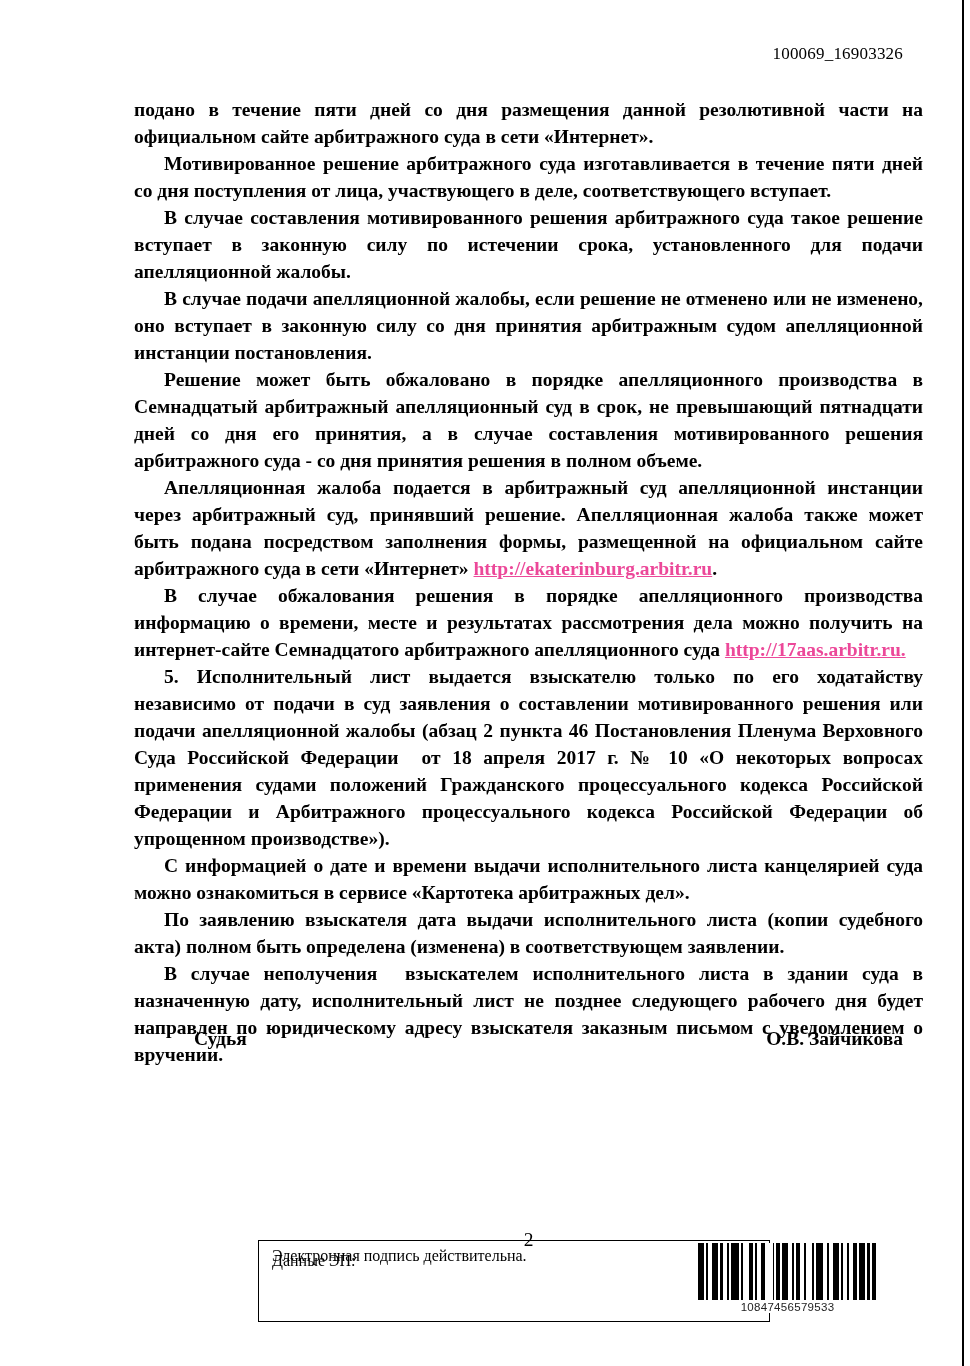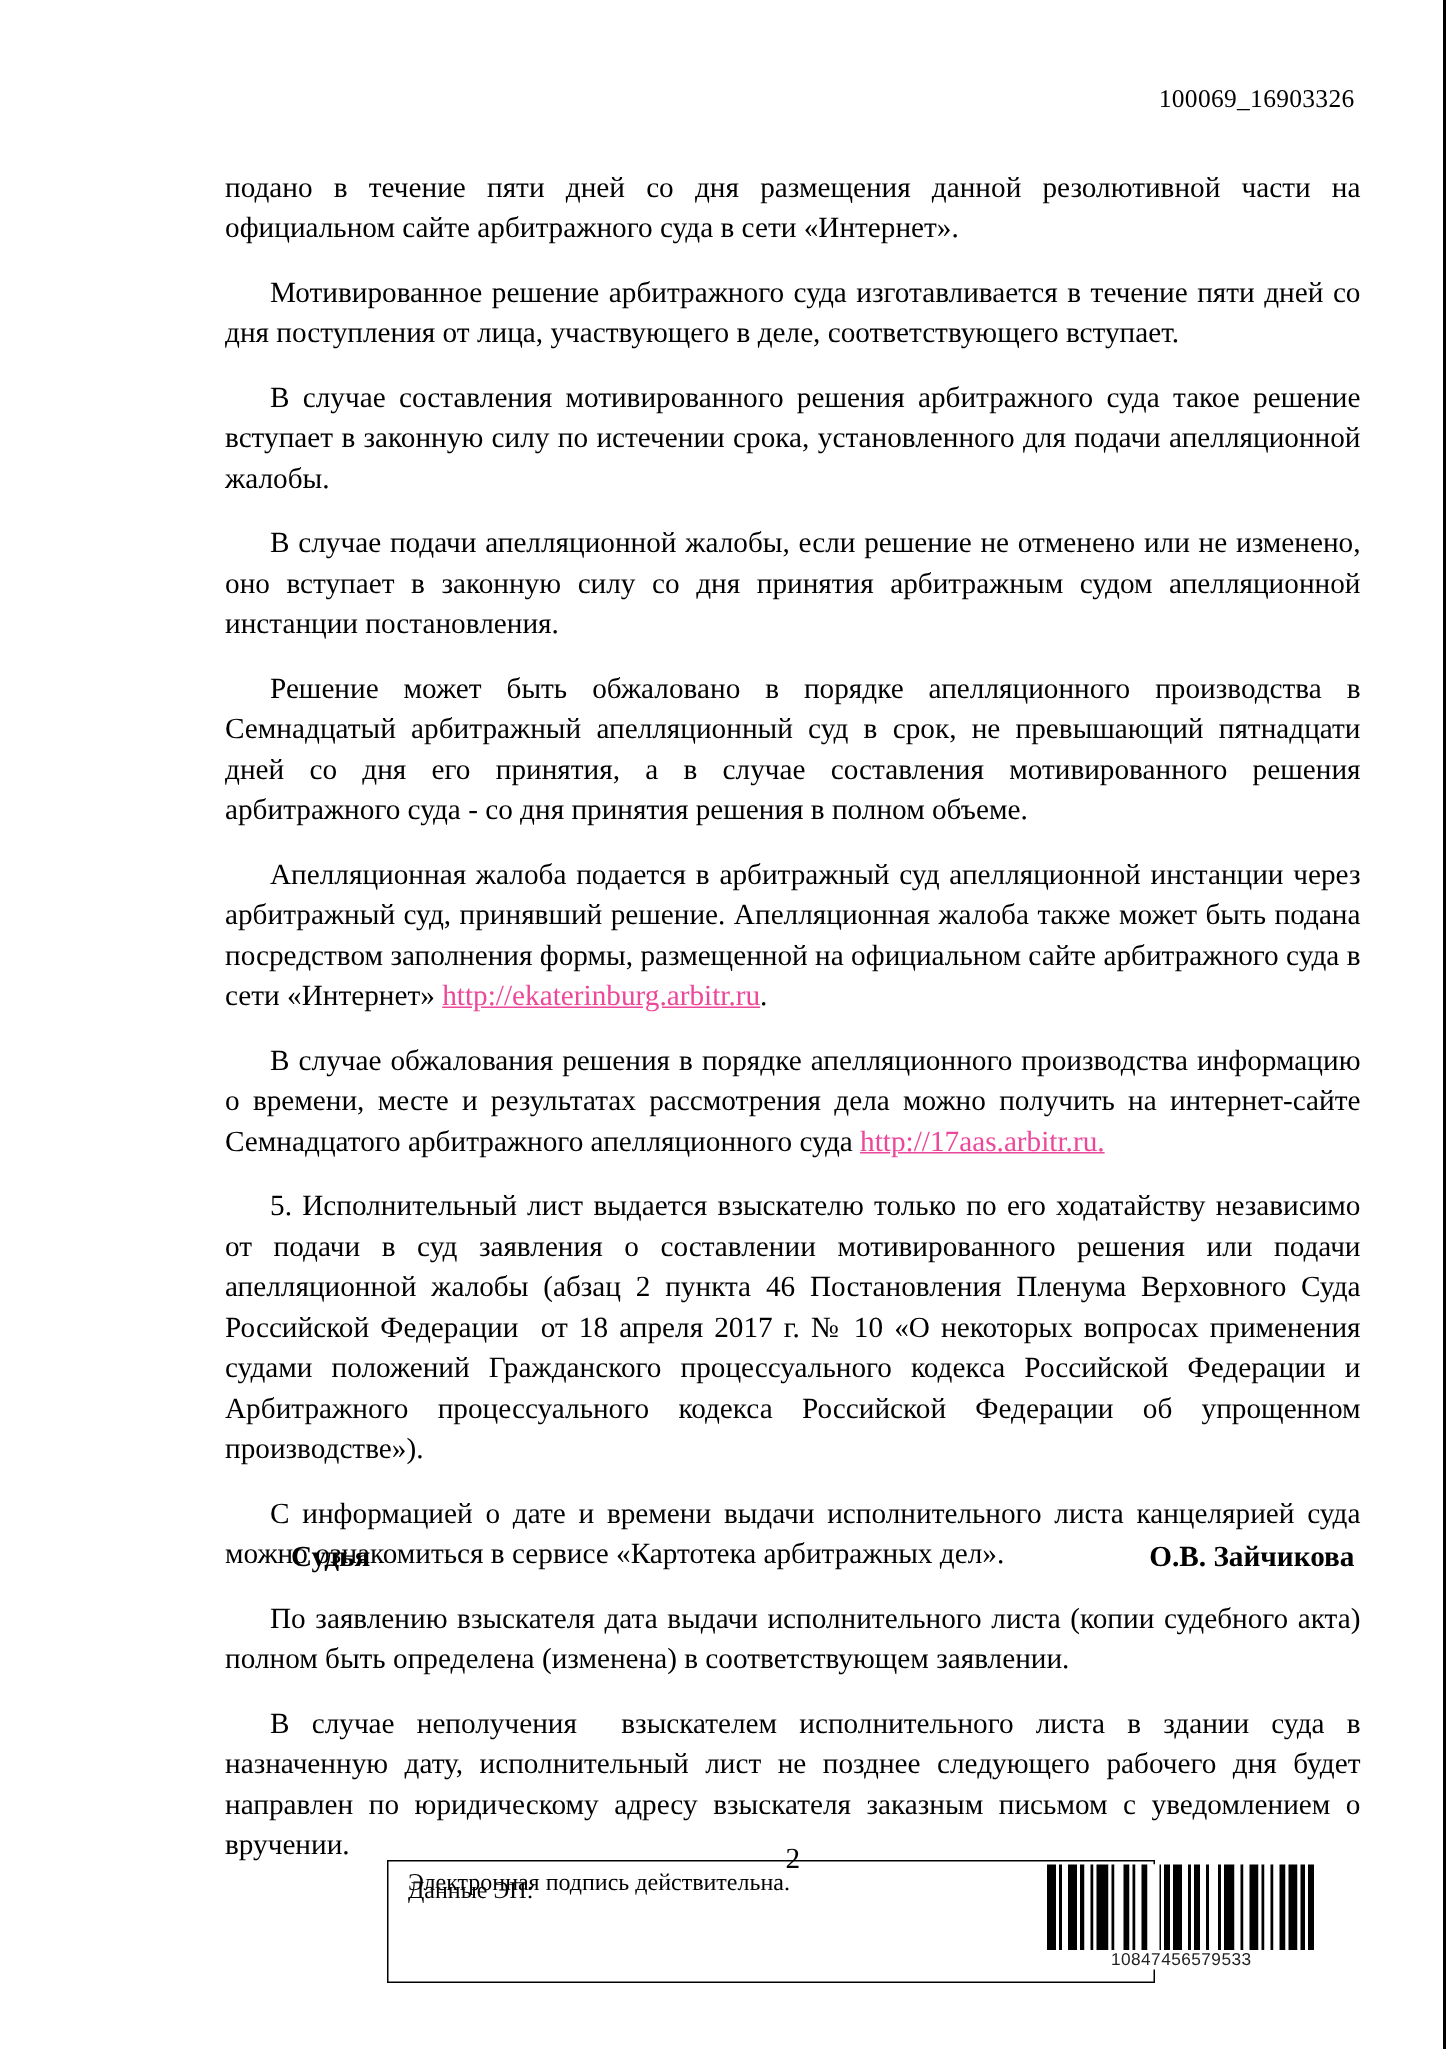--- a/index.html
+++ b/index.html
@@ -9,28 +9,28 @@
     position:relative;
     font-family:"Liberation Serif", serif;
     color:#000;
     overflow:hidden;
   }
   .page{position:absolute;inset:0;width:970px;height:1366px;background:#fff;}
   .edge-line{
     position:absolute;left:962px;top:0;width:2px;height:1366px;background:#000;
   }
   .doc-number{
-    position:absolute;top:56px;right:67px;
+    position:absolute;top:44px;right:67px;
     font-size:17px;letter-spacing:0.2px;
   }
   .body-text{
     position:absolute;left:134px;top:96px;width:789px;
     font-size:19.5px;line-height:27px;text-align:justify;
   }
-  .body-text p{margin:16px;padding:0;}
+  .body-text p{margin:0;padding:0;font-weight:bold;}
   .body-text p.indent{text-indent:30px;}
   .doc-link{color:#ec4899;text-decoration:underline;}
   .sig-row{
     position:absolute;left:134px;top:1028px;width:769px;
     display:flex;justify-content:space-between;
     font-size:19.5px;font-weight:bold;
   }
   .sig-role{padding-left:60px;}
   .page-number{
     position:absolute;left:134px;top:1229px;width:789px;

